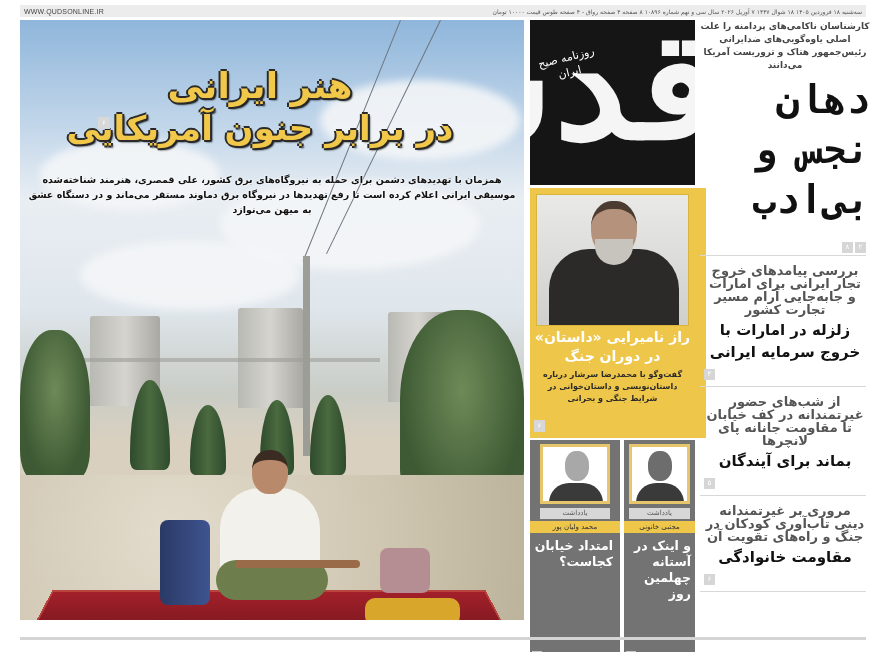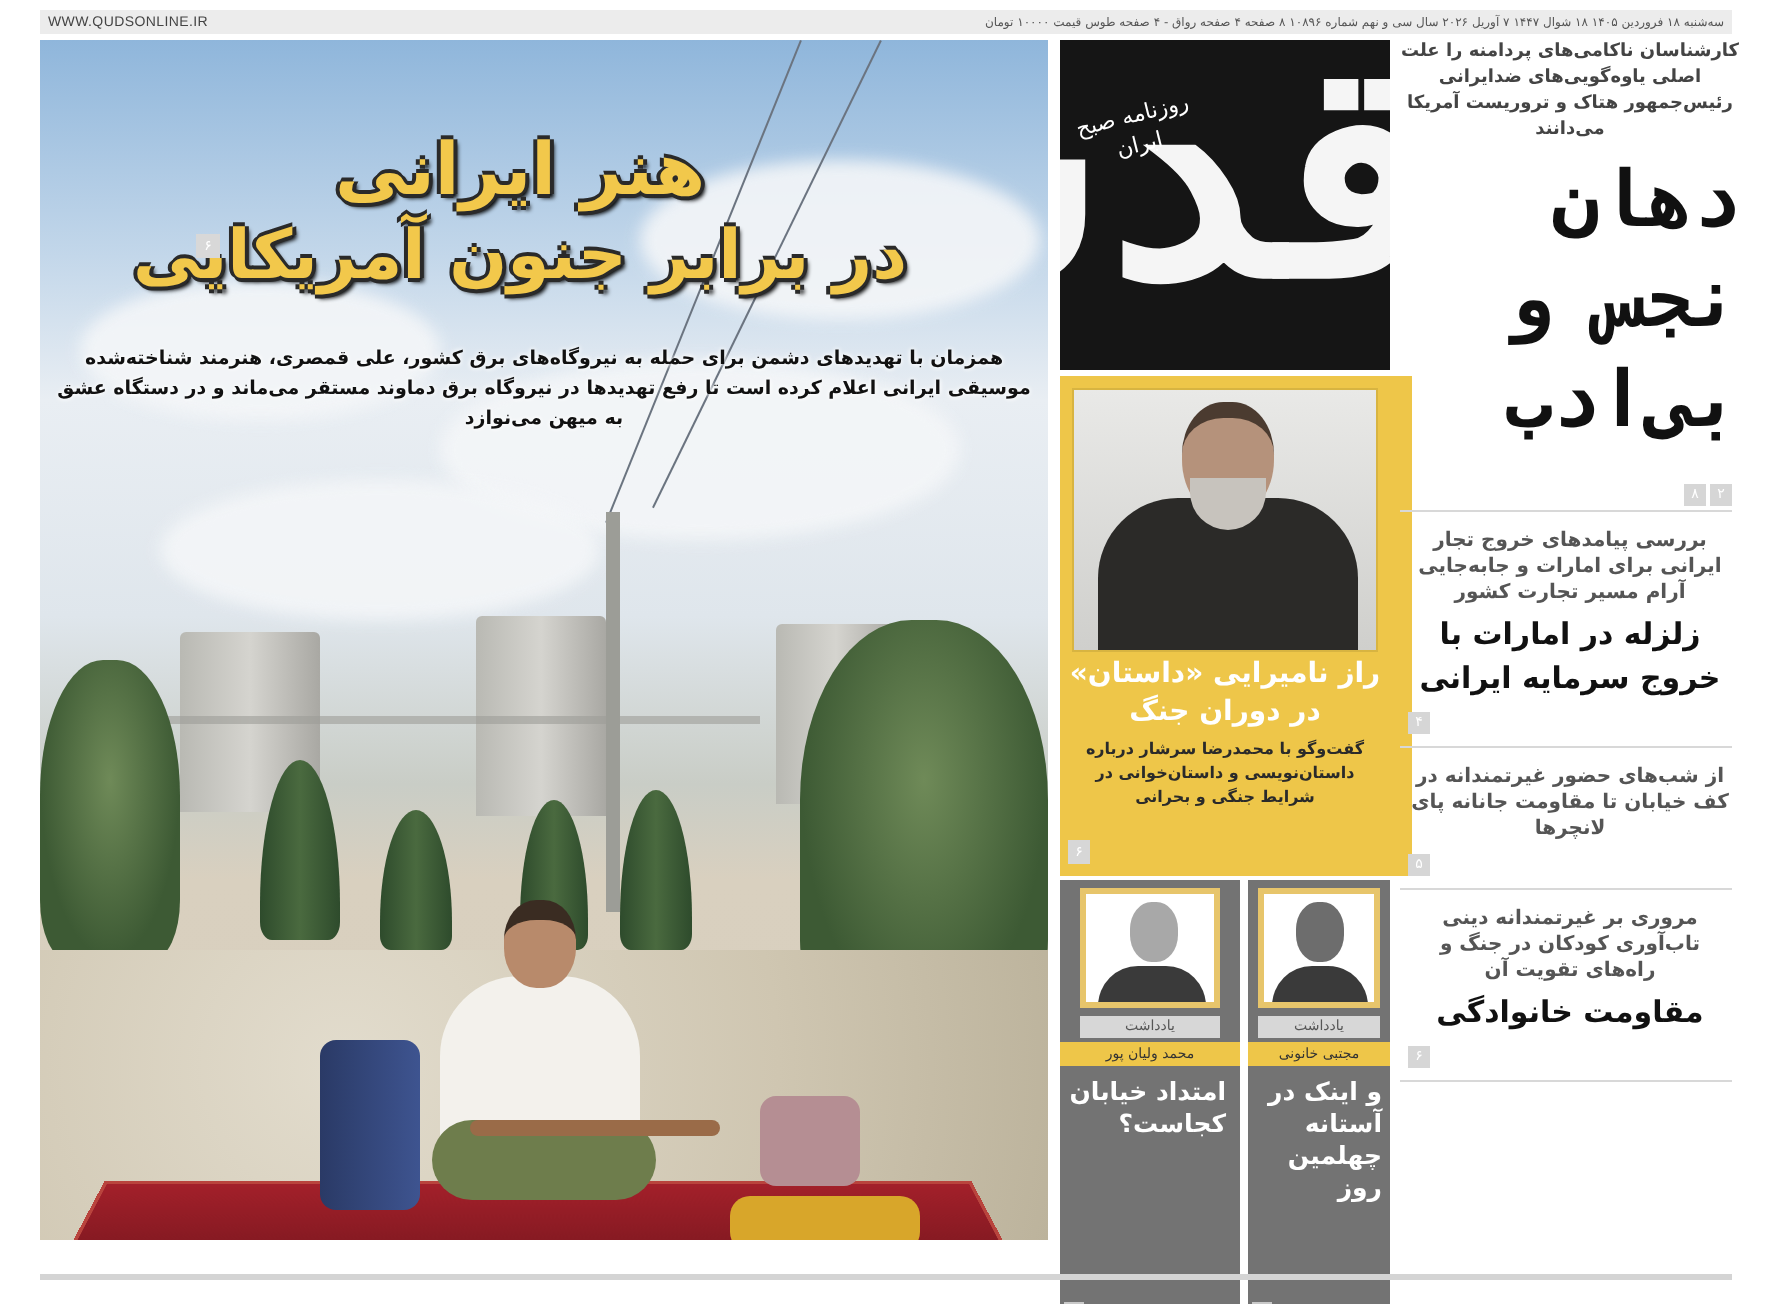--- a/index.html
+++ b/index.html
@@ -77,21 +77,21 @@
 
   
   .rcol { position: absolute; left: 700px; top: 20px; width: 170px; direction: rtl; }
   .rc-kicker { font-size: 9px; line-height: 13px; color: #444; text-align: center; font-weight: bold; }
   .rc-big { font-size: 39px; line-height: 50px; font-weight: bold; text-align: right; color: #111; margin-top: 6px; font-family: Liberation Mono, monospace; }
   .rc-lead { font-size: 9px; line-height: 13px; color: #444; text-align: center; font-weight: bold; margin-top: 8px; }
   .rc-pages { display: flex; gap: 2px; justify-content: flex-start; margin-top: 14px; padding-right: 4px; }
   .rc-pages span { width: 11px; height: 11px; background: #d6d6d6; color: #fff; font-size: 7px; text-align: center; line-height: 11px; }
   .rc-sep { height: 1px; background: #d8d8d8; margin: 2px 4px 0 0; }
   .rc-story { padding: 8px 4px 4px 4px; }
-  .rc-story .k { font-size: 10px; line-height: 13px; color: #555; text-align: center; font-weight: bold; }
+  .rc-story .k { font-size: 13px; line-height: 13px; color: #555; text-align: center; font-weight: bold; }
   .rc-story .h { font-size: 15px; line-height: 22px; font-weight: bold; color: #111; text-align: center; margin-top: 3px; }
   .rc-story .p { display: flex; justify-content: flex-end; margin-top: 6px; }
   .rc-story .p span { width: 11px; height: 11px; background: #d6d6d6; color: #fff; font-size: 7px; text-align: center; line-height: 11px; }
 
   .bottom-rule { position: absolute; left: 20px; top: 637px; width: 846px; height: 3px; background: #d4d4d4; }
 </style>
 </head>
 <body>
 
 <div class="topbar">
@@ -185,20 +185,21 @@
     <div class="k">بررسی پیامدهای خروج تجار ایرانی برای امارات و جابه‌جایی آرام مسیر تجارت کشور</div>
     <div class="h">زلزله در امارات با خروج سرمایه ایرانی</div>
     <div class="p">
         <span>۴</span>
       </div>
   </div>
   <div class="rc-sep"></div>
 
   <div class="rc-story">
     <div class="k">از شب‌های حضور غیرتمندانه در کف خیابان تا مقاومت جانانه پای لانچرها</div>
+    <div class="h">بماند برای آیندگان</div>
     <div class="p">
         <span>۵</span>
       </div>
   </div>
   <div class="rc-sep"></div>
 
   <div class="rc-story">
     <div class="k">مروری بر غیرتمندانه دینی تاب‌آوری کودکان در جنگ و راه‌های تقویت آن</div>
     <div class="h">مقاومت خانوادگی</div>
     <div class="p">

